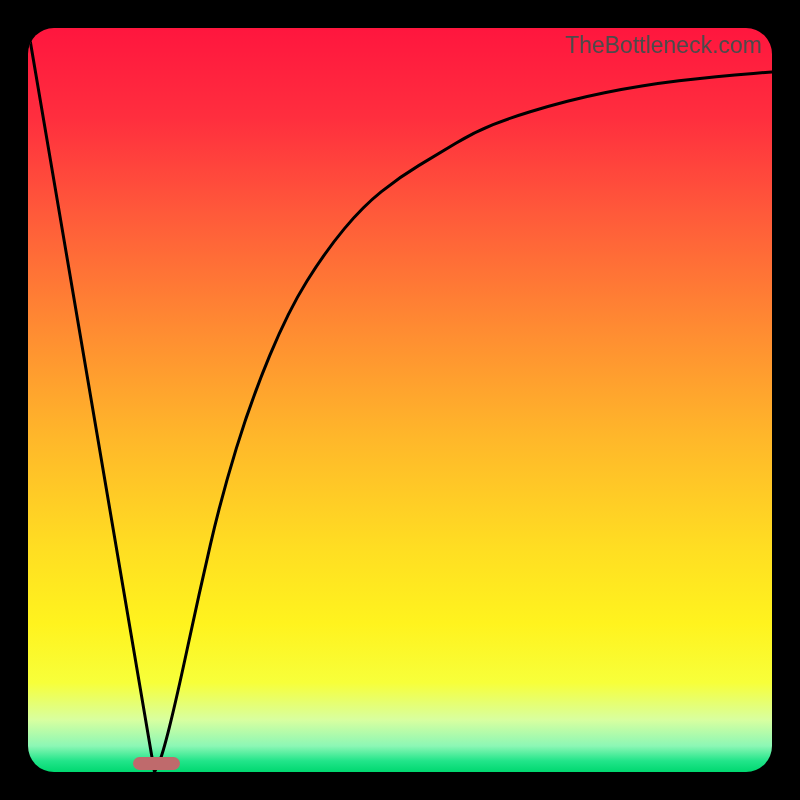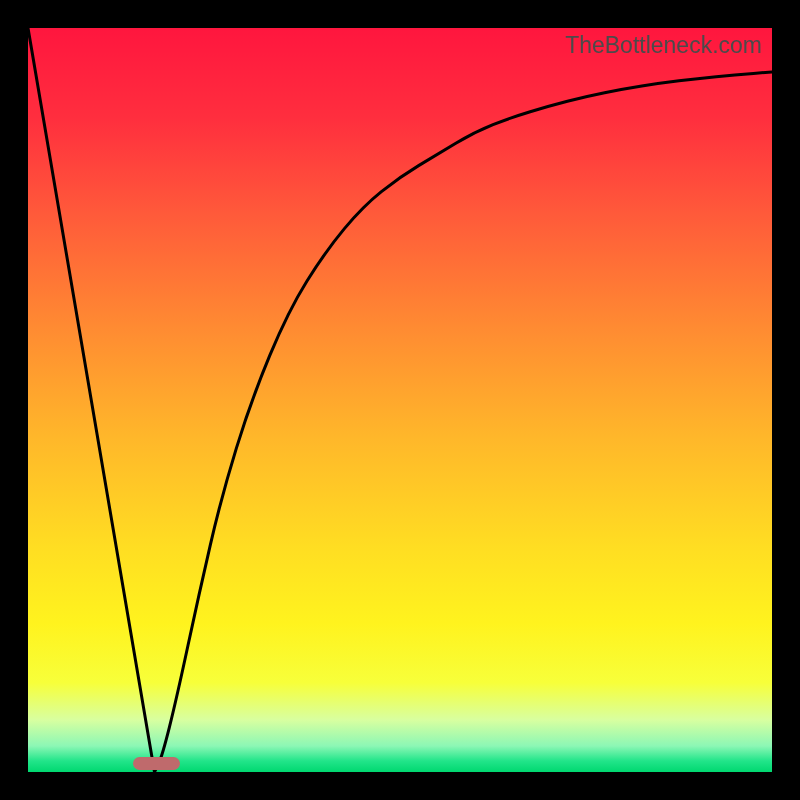--- a/index.html
+++ b/index.html
@@ -25,20 +25,21 @@
     height: 744px;
     background: #000;
   }
   .plot-area {
     position: absolute;
     left: 0;
     top: 0;
     width: 744px;
     height: 744px;
     overflow: hidden;
+    border-radius: 26px;
   }
   .bg-gradient {
     position: absolute;
     left: 0;
     top: 0;
     width: 100%;
     height: 100%;
   }
   .watermark {
     position: absolute;

